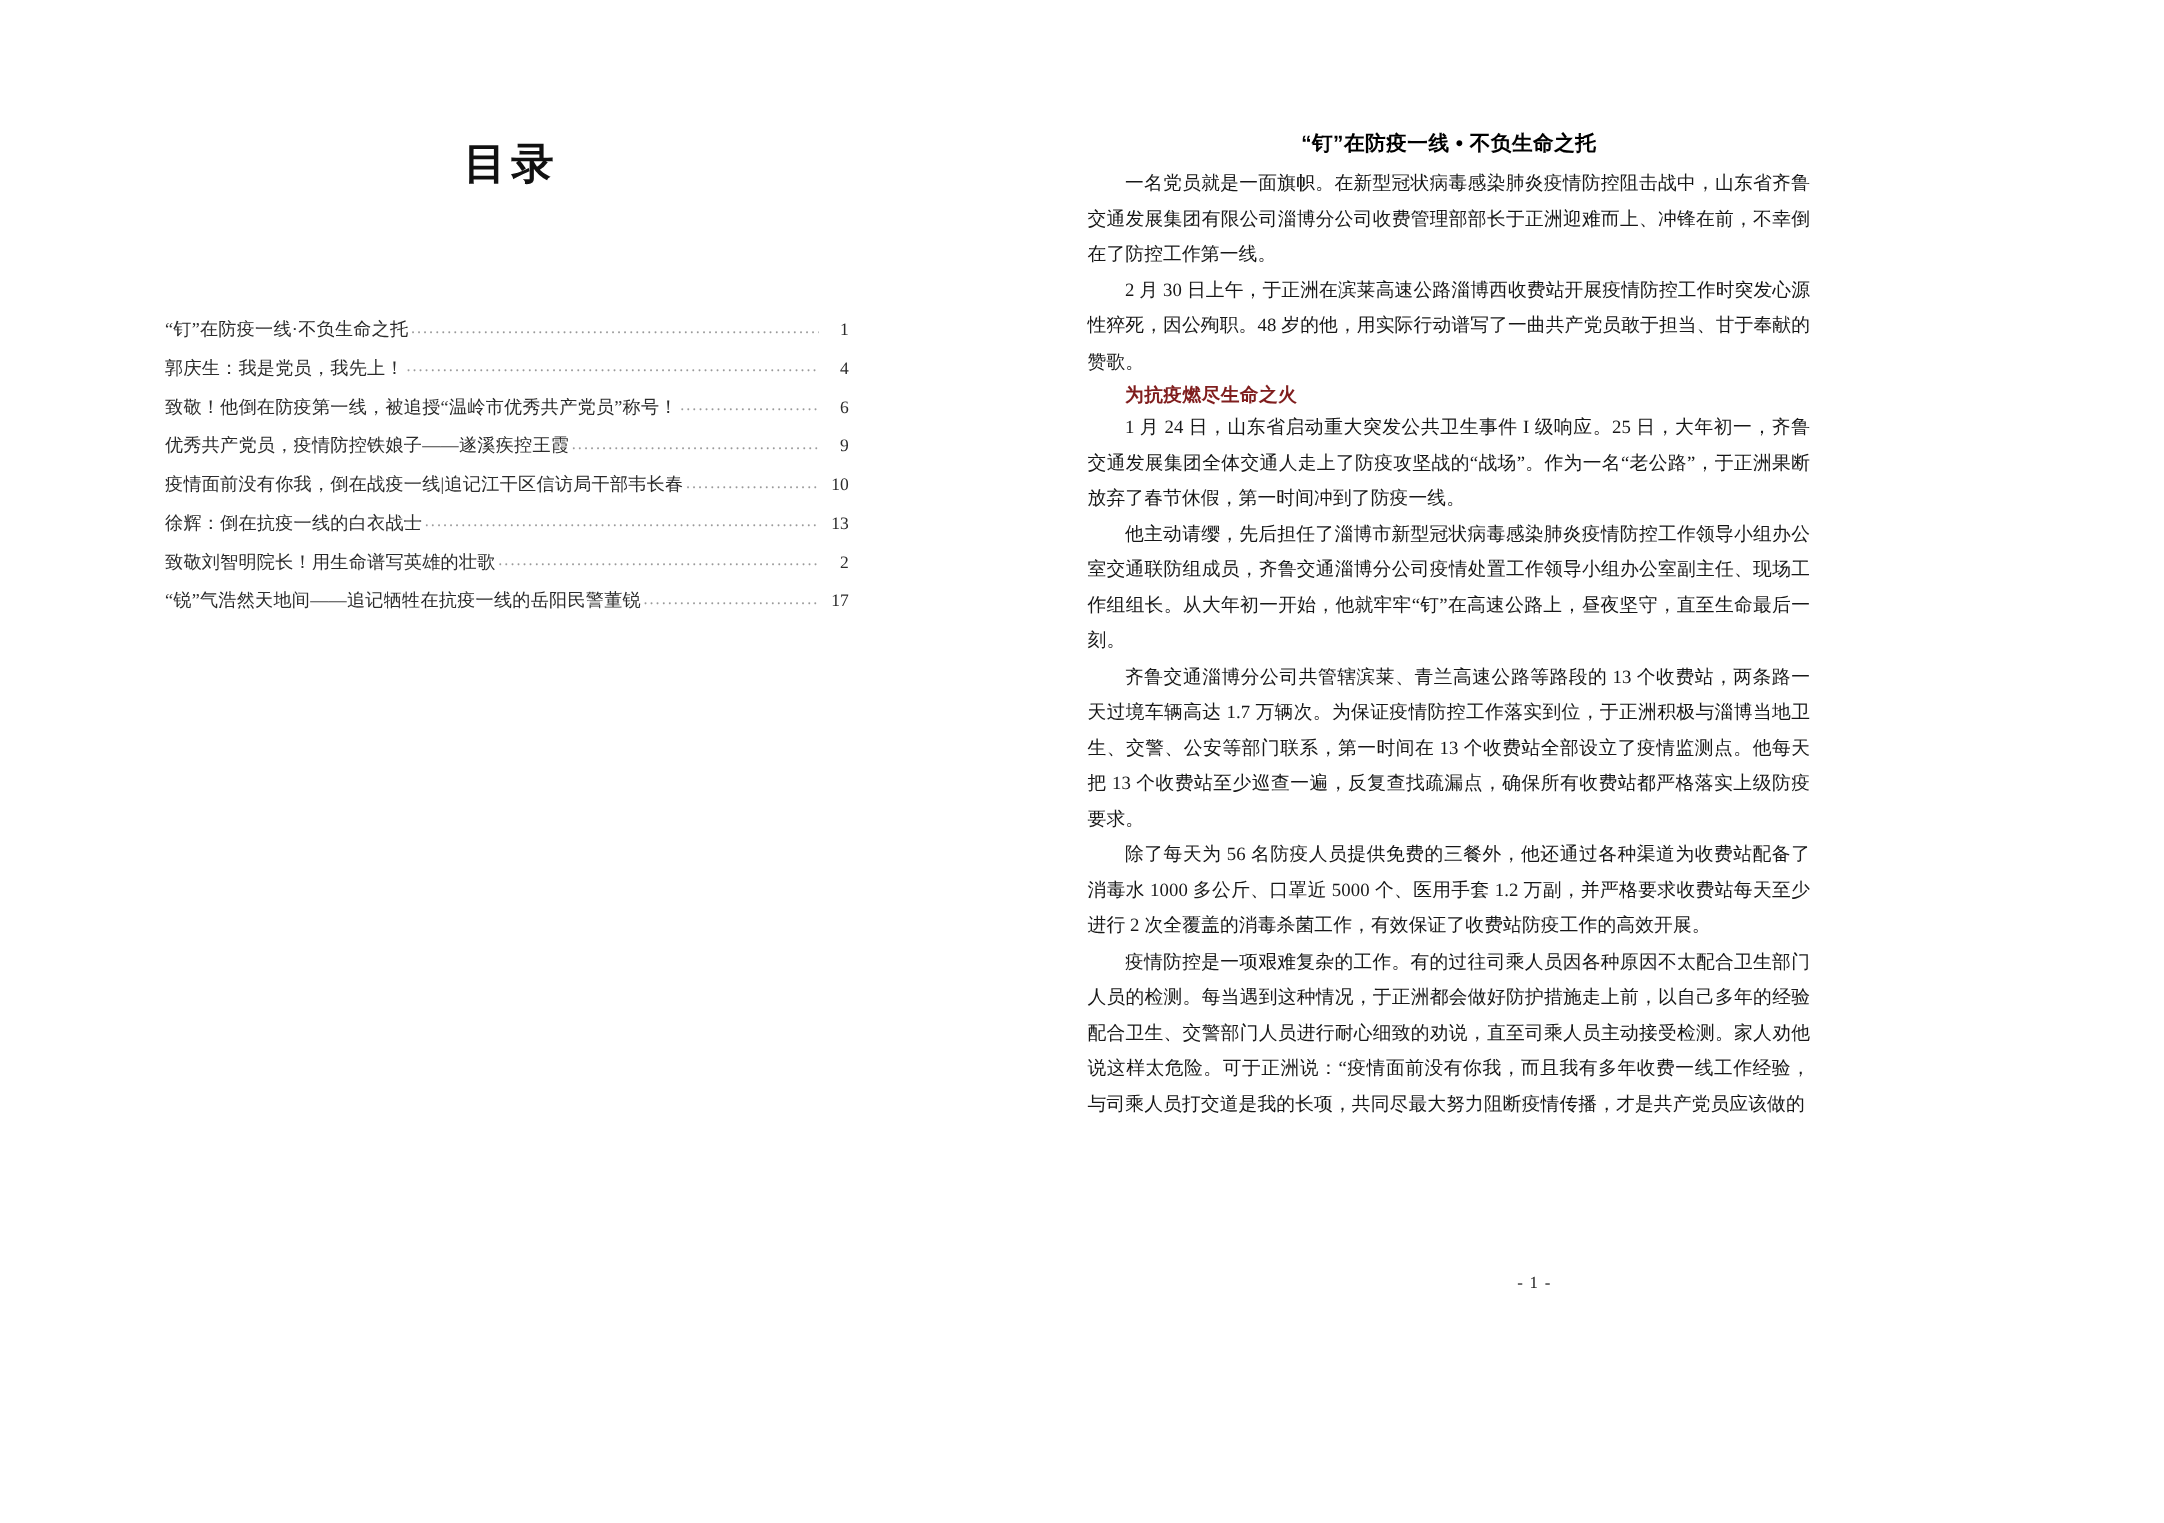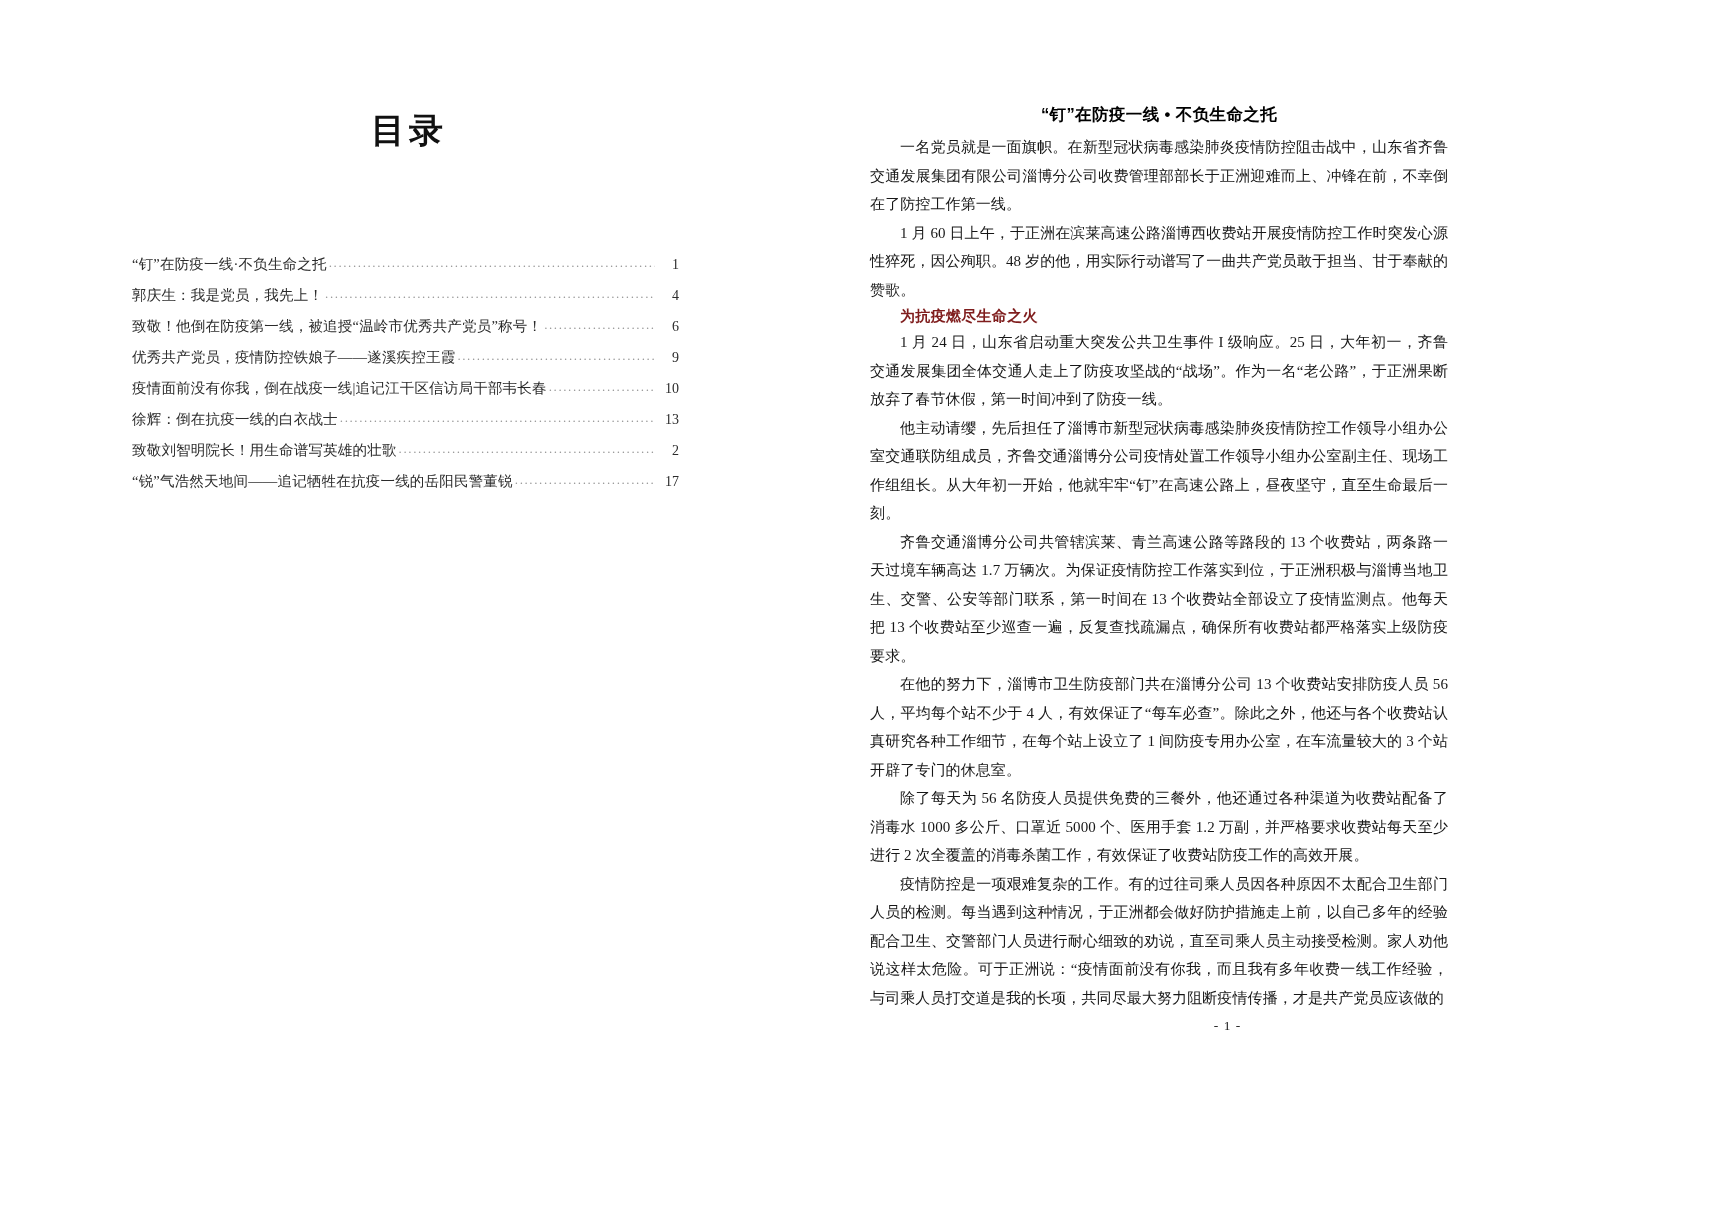--- a/index.html
+++ b/index.html
@@ -186,28 +186,27 @@
         <span class="toc-page">17</span>
       </li>
     </ul>
   </section>
 
   <section class="page-right">
     <article class="article">
       <h2 class="article-title">“钉”在防疫一线 • 不负生命之托</h2>
 
       <p class="para">一名党员就是一面旗帜。在新型冠状病毒感染肺炎疫情防控阻击战中，山东省齐鲁交通发展集团有限公司淄博分公司收费管理部部长于正洲迎难而上、冲锋在前，不幸倒在了防控工作第一线。</p>
-      <p class="para">1 月 60 日上午，于正洲在滨莱高速公路淄博西收费站开展疫情防控工作时突发心源性猝死，因公殉职。48 岁的他，用实际行动谱写了一曲共产党员敢于担当、甘于奉献的赞歌。</p>
+      <p class="para">2 月 30 日上午，于正洲在滨莱高速公路淄博西收费站开展疫情防控工作时突发心源性猝死，因公殉职。48 岁的他，用实际行动谱写了一曲共产党员敢于担当、甘于奉献的赞歌。</p>
 
       <h3 class="subheading">为抗疫燃尽生命之火</h3>
 
       <p class="para">1 月 24 日，山东省启动重大突发公共卫生事件 I 级响应。25 日，大年初一，齐鲁交通发展集团全体交通人走上了防疫攻坚战的“战场”。作为一名“老公路”，于正洲果断放弃了春节休假，第一时间冲到了防疫一线。</p>
       <p class="para">他主动请缨，先后担任了淄博市新型冠状病毒感染肺炎疫情防控工作领导小组办公室交通联防组成员，齐鲁交通淄博分公司疫情处置工作领导小组办公室副主任、现场工作组组长。从大年初一开始，他就牢牢“钉”在高速公路上，昼夜坚守，直至生命最后一刻。</p>
       <p class="para">齐鲁交通淄博分公司共管辖滨莱、青兰高速公路等路段的 13 个收费站，两条路一天过境车辆高达 1.7 万辆次。为保证疫情防控工作落实到位，于正洲积极与淄博当地卫生、交警、公安等部门联系，第一时间在 13 个收费站全部设立了疫情监测点。他每天把 13 个收费站至少巡查一遍，反复查找疏漏点，确保所有收费站都严格落实上级防疫要求。</p>
-      <p class="para">在他的努力下，淄博市卫生防疫部门共在淄博分公司 13 个收费站安排防疫人员 56 人，平均每个站不少于 4 人，有效保证了“每车必查”。除此之外，他还与各个收费站认真研究各种工作细节，在每个站上设立了 1 间防疫专用办公室，在车流量较大的 3 个站开辟了专门的休息室。</p>
       <p class="para">除了每天为 56 名防疫人员提供免费的三餐外，他还通过各种渠道为收费站配备了消毒水 1000 多公斤、口罩近 5000 个、医用手套 1.2 万副，并严格要求收费站每天至少进行 2 次全覆盖的消毒杀菌工作，有效保证了收费站防疫工作的高效开展。</p>
       <p class="para">疫情防控是一项艰难复杂的工作。有的过往司乘人员因各种原因不太配合卫生部门人员的检测。每当遇到这种情况，于正洲都会做好防护措施走上前，以自己多年的经验配合卫生、交警部门人员进行耐心细致的劝说，直至司乘人员主动接受检测。家人劝他说这样太危险。可于正洲说：“疫情面前没有你我，而且我有多年收费一线工作经验，与司乘人员打交道是我的长项，共同尽最大努力阻断疫情传播，才是共产党员应该做的</p>
     </article>
 
     <div class="page-number">
       <span class="pn-inner">- 1 -</span>
     </div>
   </section>
 
 </div>

